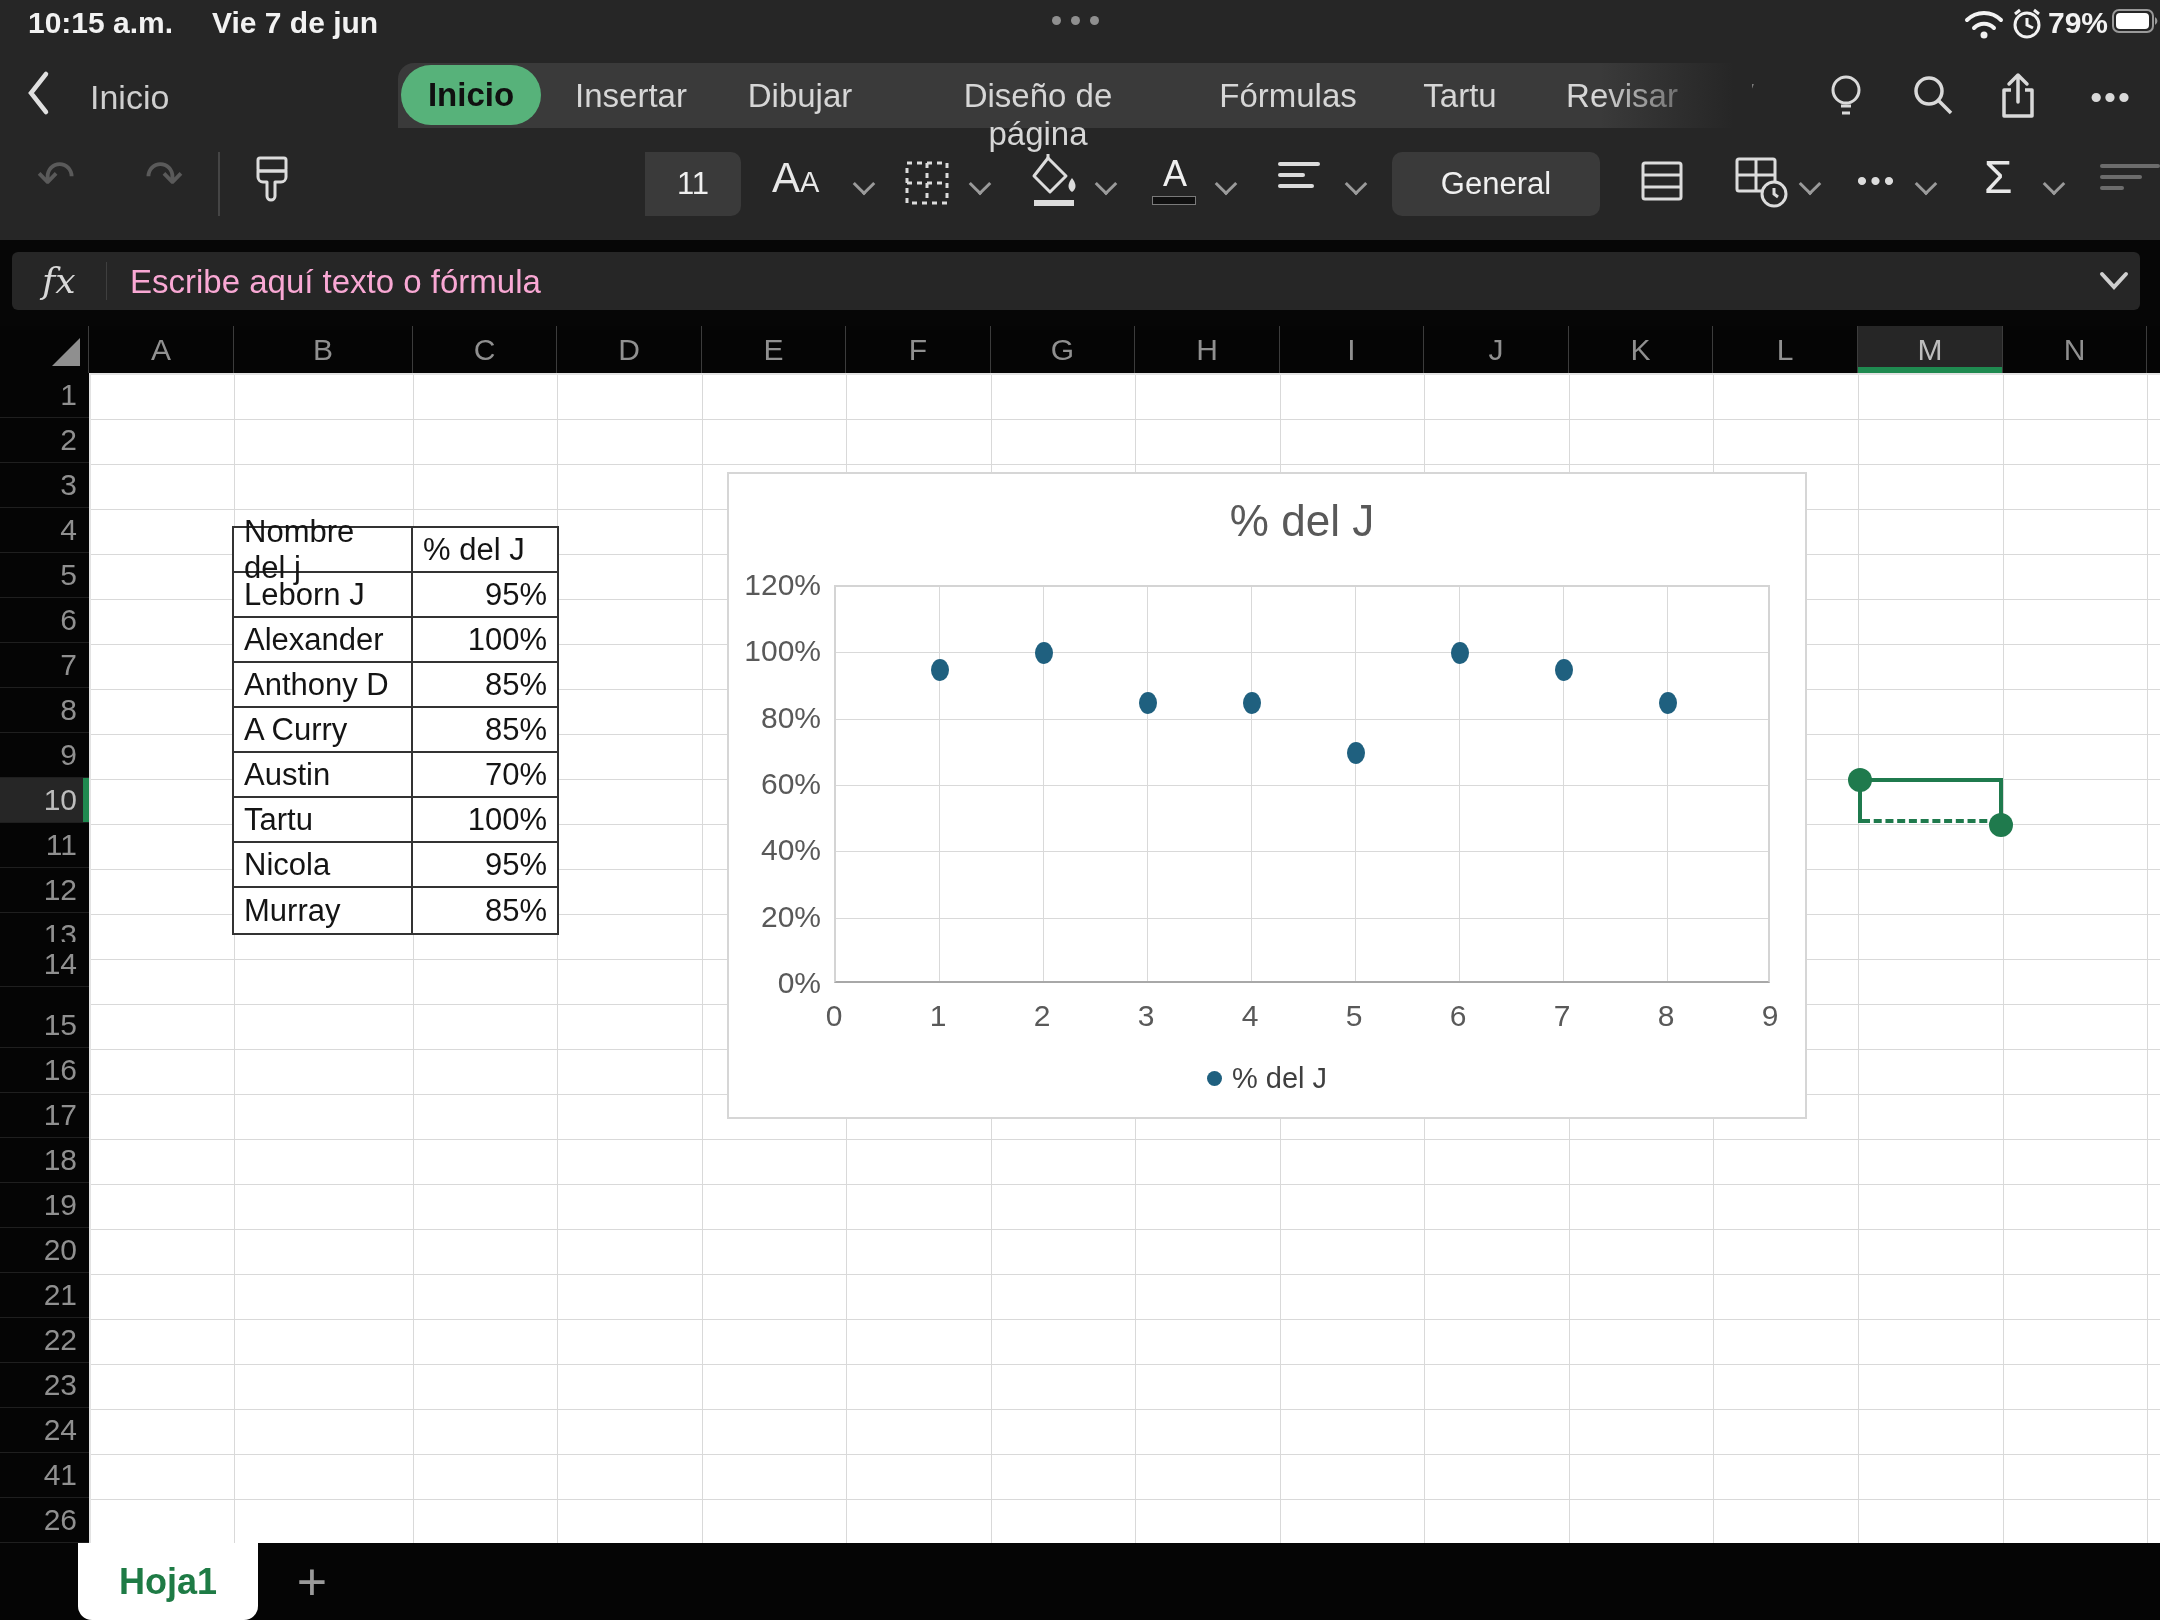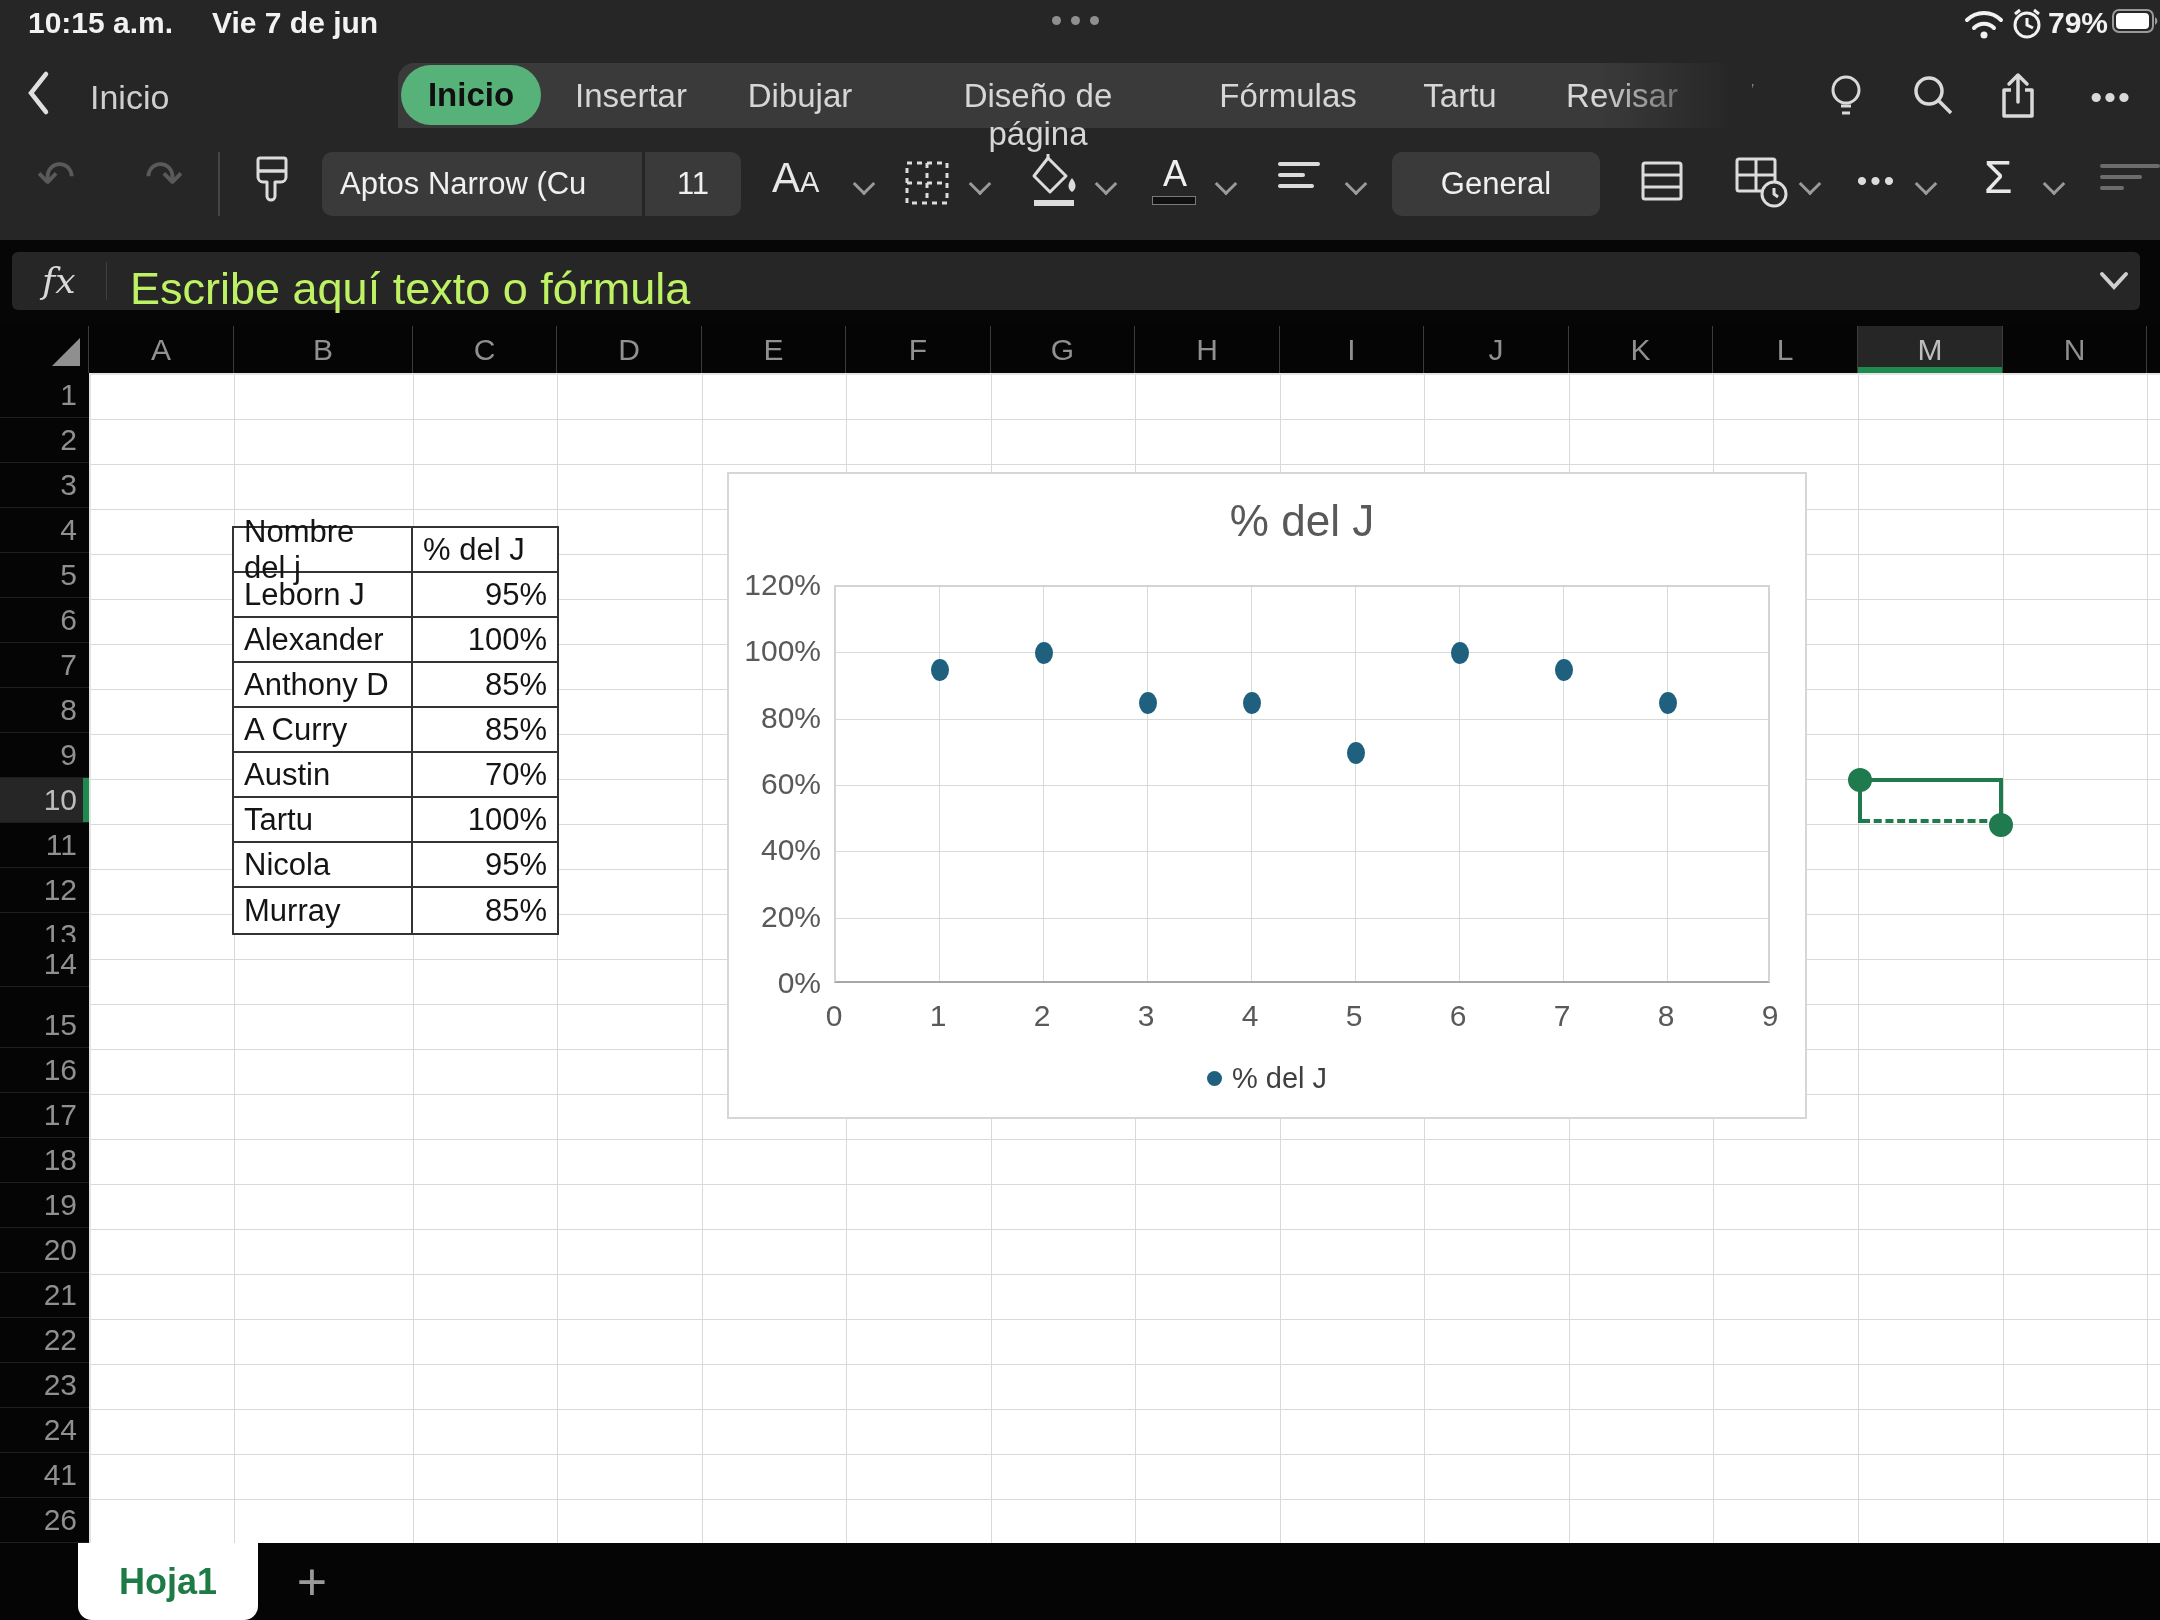--- a/index.html
+++ b/index.html
@@ -28,21 +28,21 @@
   .toolbox{position:absolute;top:24px;height:64px;background:#3a3a3a;display:flex;align-items:center;box-sizing:border-box;}
   .tool-label{font-size:31px;color:#f0f0f0;}
   .chev{position:absolute;width:13px;height:13px;border-right:3px solid #9a9a9a;border-bottom:3px solid #9a9a9a;transform:rotate(45deg);top:48px;}
   .iconwrap{position:absolute;top:28px;}
   .alignline{height:4px;background:#dcdcdc;margin-bottom:7px;border-radius:2px;}
   
   #fxstrip{left:0;top:240px;width:2160px;height:86px;background:#060606;}
   #fxbar{position:absolute;left:12px;top:12px;width:2128px;height:58px;background:#262626;border-radius:6px;}
   #fxsym{position:absolute;left:30px;top:8px;font-family:"DejaVu Serif",serif;font-style:italic;font-size:36px;color:#d9d9d9;}
   #fxdiv{position:absolute;left:94px;top:10px;width:1px;height:38px;background:#3f3f3f;}
-  #fxinput{position:absolute;left:118px;top:11px;font-size:45px;color:#bef264;}
+  #fxinput{position:absolute;left:118px;top:11px;font-size:33px;color:#f9a8d4;}
   
   #colheaders{left:0;top:326px;width:2160px;height:47px;background:#050505;border-bottom:2px solid #e3e3e3;box-sizing:content-box;}
   .colcell{position:absolute;top:0;height:47px;box-sizing:border-box;border-right:1px solid #3c3c3c;
            display:flex;align-items:center;justify-content:center;font-size:30px;color:#909090;background:#050505;}
   .colcell.sel{background:#262626;color:#bdbdbd;}
   .colcell.sel::after{content:"";position:absolute;left:0;right:0;bottom:0;height:6px;background:#1F8A50;}
   #corner{position:absolute;left:0;top:0;width:89px;height:47px;background:#050505;border-right:1px solid #3c3c3c;box-sizing:border-box;}
   #corner .tri{position:absolute;right:8px;bottom:7px;width:0;height:0;border-left:28px solid transparent;border-bottom:28px solid #8f8f8f;}
   #rowheaders{left:0;top:373px;width:89px;height:1170px;background:#050505;border-right:2px solid #e3e3e3;box-sizing:content-box;}
   .rowcell{position:absolute;left:0;width:89px;height:45px;box-sizing:border-box;border-bottom:1px solid #1f1f1f;
@@ -173,23 +173,20 @@
     <div class="glyphbtn" style="left:134px;">↷</div>
     <div class="tooldiv"></div>
 
     <span class="iconwrap" style="left:248px;top:26px;">
       <svg width="48" height="58" viewBox="0 0 48 58" fill="none" stroke="#dcdcdc" stroke-width="3" stroke-linejoin="round">
         <rect x="10" y="4" width="28" height="13" rx="2"></rect>
         <path d="M10 17 h28 v6 a5 5 0 0 1 -5 5 h-6 v14 a4 4 0 0 1 -8 0 V28 h-4 a5 5 0 0 1 -5 -5 z"></path>
       </svg>
     </span>
 
-    <div class="toolbox" style="left:322px;width:320px;border-radius:10px 0 0 10px;padding-left:18px;">
-      <span class="tool-label" style="width:290px;overflow:hidden;white-space:nowrap;display:block;">Aptos Narrow (Cu</span>
-    </div>
     <div class="toolbox" style="left:645px;width:96px;border-radius:0 10px 10px 0;justify-content:center;">
       <span class="tool-label" style="width:100%;text-align:center;">11</span>
     </div>
 
     <div class="abs" style="left:772px;top:26px;color:#e8e8e8;">
       <span style="font-size:42px;">A</span><span style="font-size:29px;">A</span>
     </div>
     <span class="chev" style="left:856px;"></span>
 
     <span class="iconwrap" style="left:900px;">

